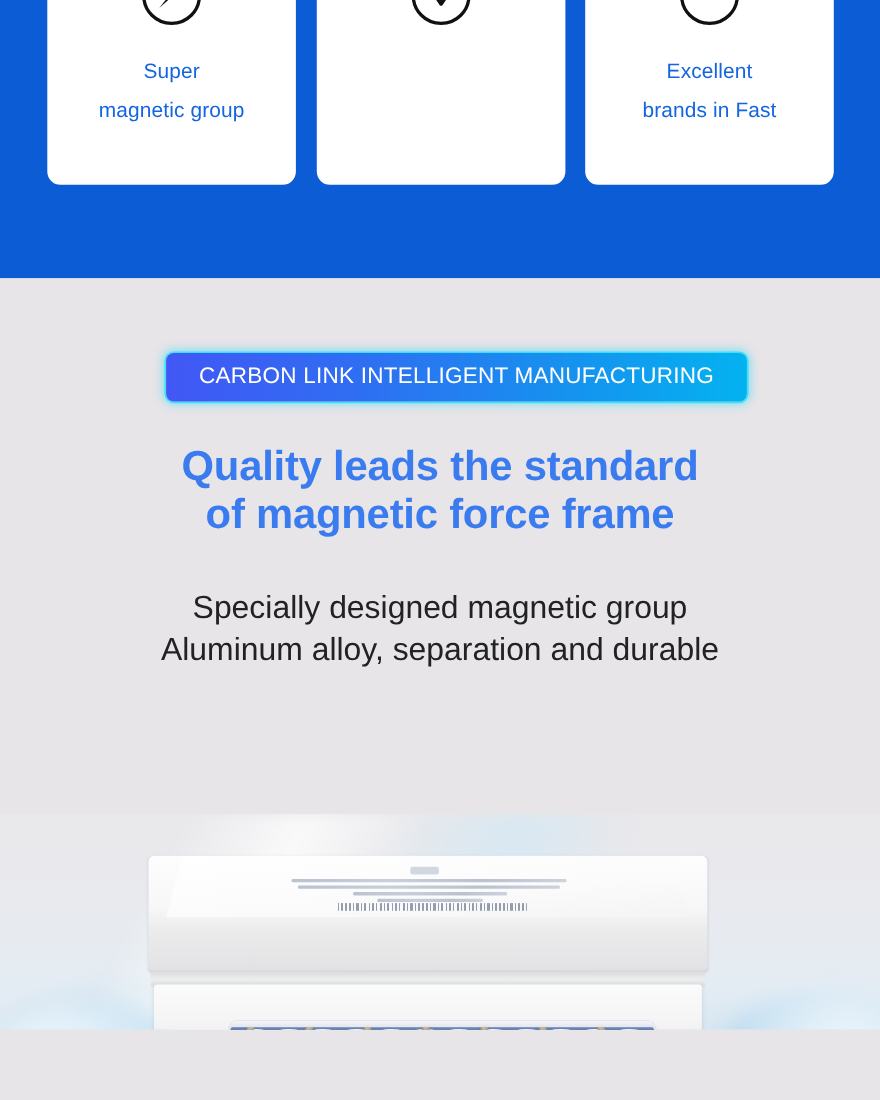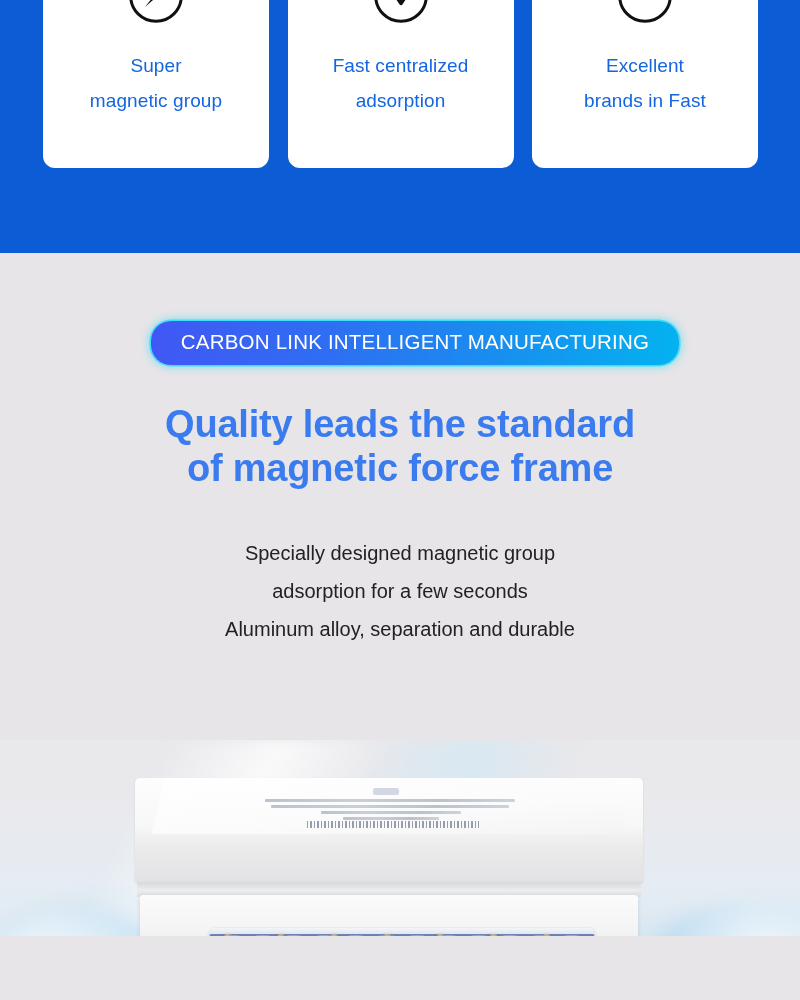--- a/index.html
+++ b/index.html
@@ -80,21 +80,21 @@
   .pill-wrap {
     position: absolute;
     left: 0;
     top: 68px;
     width: 800px;
     text-align: center;
   }
   .pill {
     display: inline-block;
     padding: 9px 30px 11px 30px;
-    border-radius: 20px;
+    border-radius: 7px;
     background: linear-gradient(90deg, #4157f5 0%, #2f6ef2 33%, #1593ef 70%, #04b2f0 100%);
     color: #ffffff;
     font-size: 20.5px;
     letter-spacing: .2px;
     line-height: 24px;
     box-shadow: 0 0 0 1.5px rgba(40, 225, 250, .85),
                 0 0 9px 2px rgba(40, 215, 250, .55);
     white-space: nowrap;
     margin-left: 30px;
   }
@@ -113,21 +113,21 @@
     white-space: pre-line;
   }
 
   .body-copy {
     position: absolute;
     left: 0;
     top: 281px;
     width: 800px;
     text-align: center;
     color: #222222;
-    font-size: 20px;
+    font-size: 29px;
     line-height: 38px;
     font-weight: 400;
   }
   .body-copy div { white-space: nowrap; }
 
   
   .photo {
     position: absolute;
     left: 0;
     top: 740px;
@@ -312,22 +312,20 @@
         </svg>
         <div class="feature-label">Super
 magnetic group</div>
       </div>
 
       <div class="feature-card">
         <svg class="feature-icon" viewBox="0 0 64 64">
           <circle cx="32" cy="32" r="27" fill="none" stroke="#111111" stroke-width="3.2"></circle>
           <path d="M17 18 L32 40 L47 18" fill="none" stroke="#111111" stroke-width="3.6" stroke-linecap="round" stroke-linejoin="round"></path>
         </svg>
-        <div class="feature-label">Fast centralized
-adsorption</div>
       </div>
 
       <div class="feature-card">
         <svg class="feature-icon" viewBox="0 0 64 64">
           <circle cx="32" cy="32" r="27" fill="none" stroke="#111111" stroke-width="3.2"></circle>
           <path d="M27 10 h10 v12 h6 a4 4 0 0 1 4 4 v8 h-30 v-8 a4 4 0 0 1 4 -4 h6 z" fill="#111111"></path>
         </svg>
         <div class="feature-label">Excellent
 brands in Fast</div>
       </div>
@@ -339,21 +337,20 @@
 
     <div class="pill-wrap">
       <span class="pill">CARBON LINK INTELLIGENT MANUFACTURING</span>
     </div>
 
     <div class="headline">Quality leads the standard
 of magnetic force frame</div>
 
     <div class="body-copy">
       <div>Specially designed magnetic group</div>
-      <div>adsorption for a few seconds</div>
       <div>Aluminum alloy, separation and durable</div>
     </div>
 
   </div>
 
   <div class="photo">
     <div class="photo-haze"></div>
     <div class="glass-a"></div>
     <div class="glass-b"></div>
     <div class="glass-c"></div>

